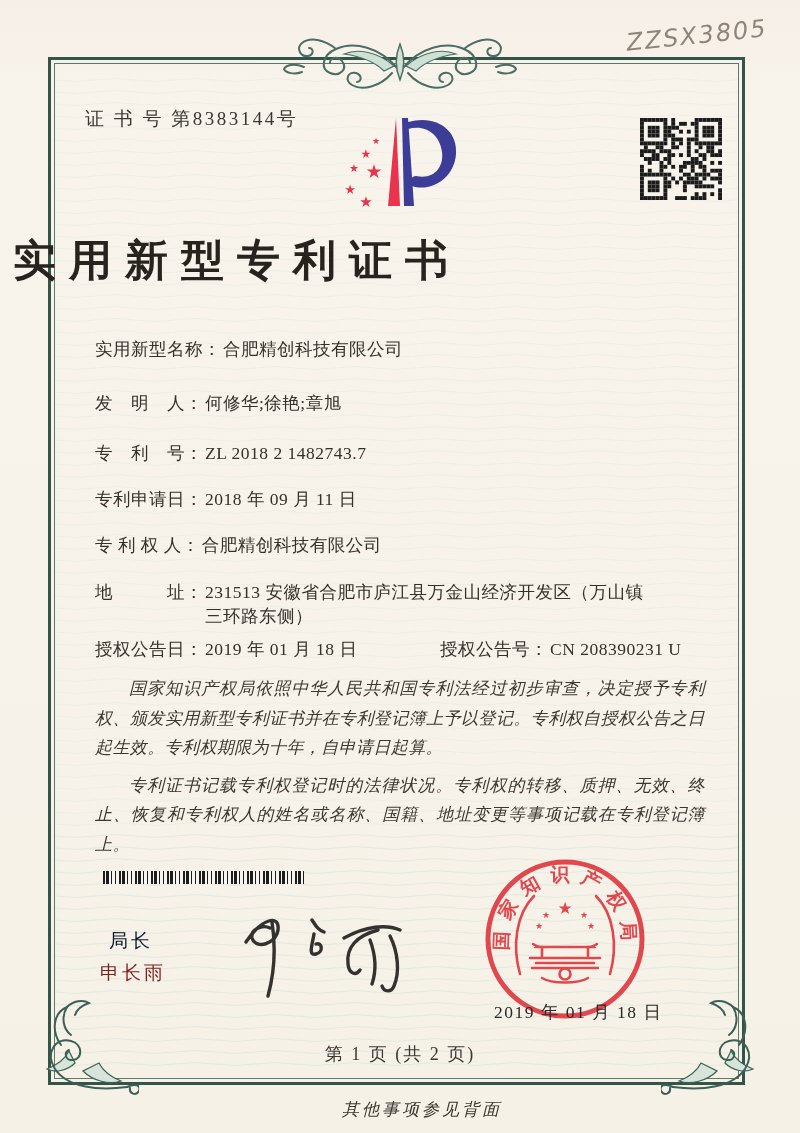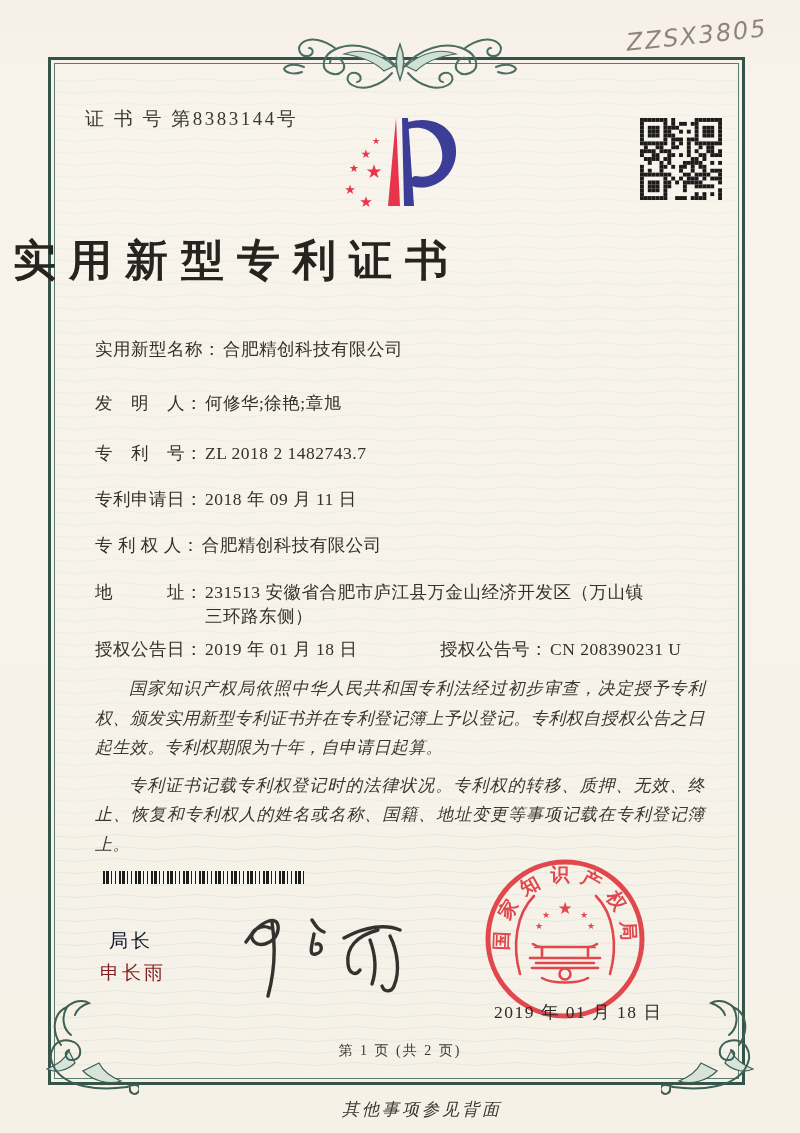--- a/index.html
+++ b/index.html
@@ -48,21 +48,21 @@
       #1d1d1d 0 2px,#f7f4ee 2px 3px,#1d1d1d 3px 6px,#f7f4ee 6px 8px,
       #1d1d1d 8px 9px,#f7f4ee 9px 12px,#1d1d1d 12px 13px,#f7f4ee 13px 16px);
   }
   .officer-title{position:absolute;left:109px;top:928px;font-size:19px;letter-spacing:3px;color:#0f172a;}
   .officer-name{position:absolute;left:100px;top:960px;font-size:19px;letter-spacing:3px;color:#7f1d1d;}
   .signature{position:absolute;left:228px;top:900px;width:190px;height:102px;}
   .seal{position:absolute;left:480px;top:852px;width:170px;height:174px;opacity:.92;}
   .seal-date{
     position:absolute;left:494px;top:1000px;font-size:17.5px;letter-spacing:1.5px;color:#2d2a27;z-index:5;
   }
-  .page-info{position:absolute;left:0;right:0;top:1042px;text-align:center;font-size:14px;letter-spacing:2px;color:#3b3733;}
+  .page-info{position:absolute;left:0;right:0;top:1042px;text-align:center;font-size:18px;letter-spacing:2px;color:#3b3733;}
   .back-note{position:absolute;left:0;right:0;top:1098px;text-align:center;font-size:17px;font-style:italic;letter-spacing:3px;color:#3a3631;margin-left:44px;}
   .top-ornament{position:absolute;left:270px;top:30px;width:260px;height:74px;}
   .corner-fl{position:absolute;width:112px;height:106px;}
   .corner-fl.bl{left:27px;top:997px;}
   .corner-fl.br{left:661px;top:997px;}
 </style>
 </head>
 <body>
 
 <div class="page">

